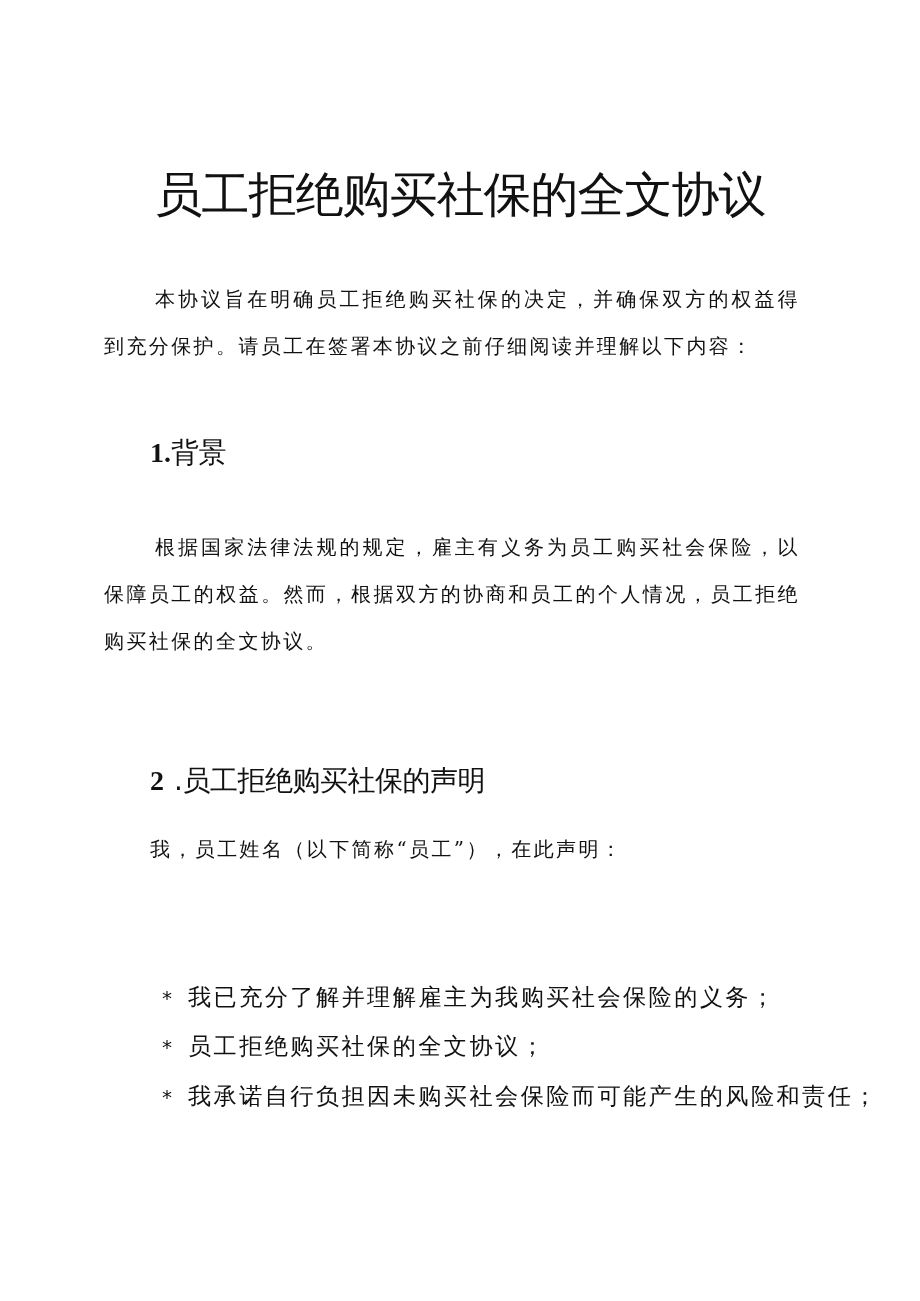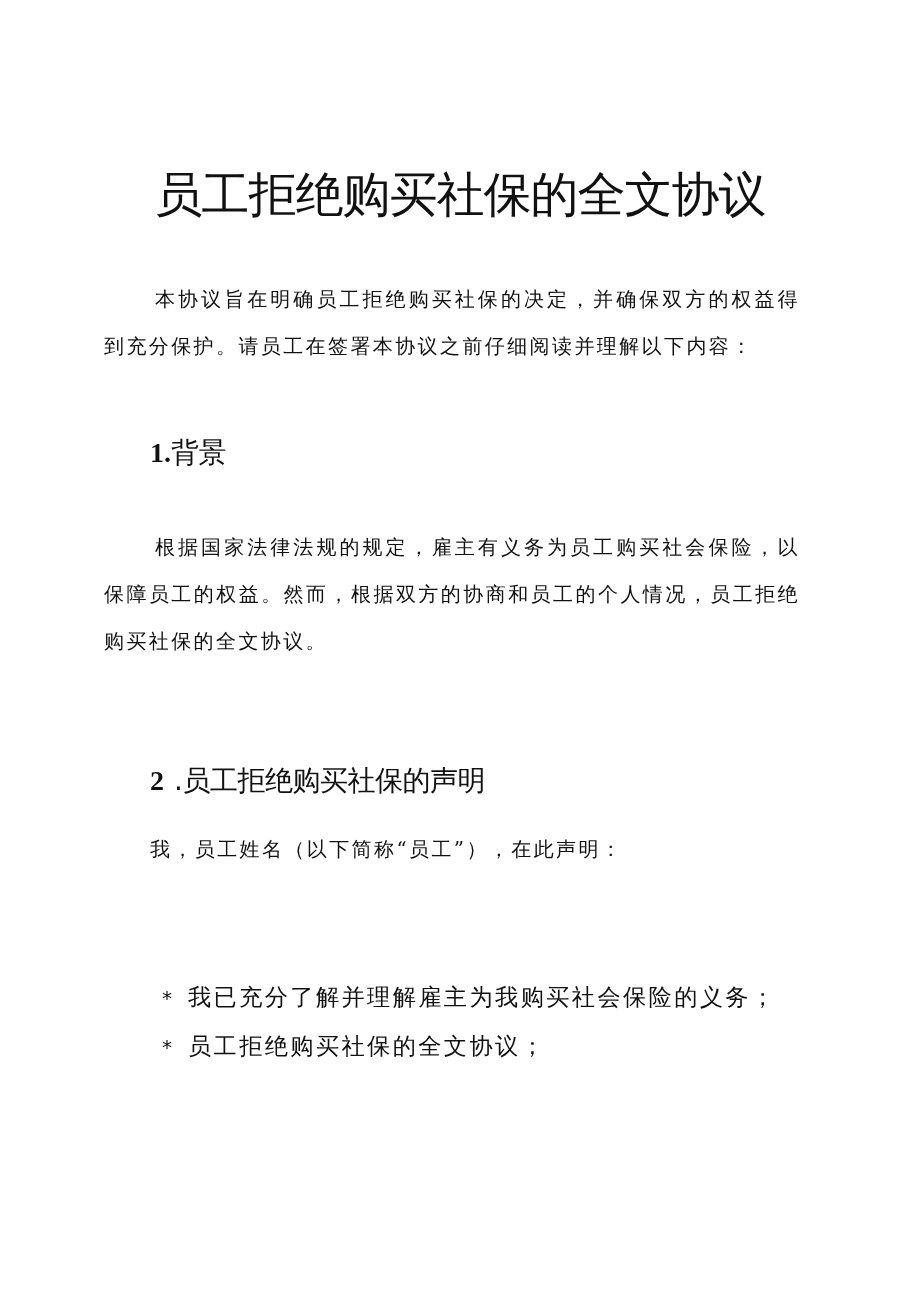--- a/index.html
+++ b/index.html
@@ -104,15 +104,16 @@
 
   <h2 class="heading heading2" style="top:761px;">
     <span class="num">2</span><span>.员工拒绝购买社保的声明</span>
   </h2>
 
   <p class="para" style="top:826px; left:150px; width:660px;">我，员工姓名（以下简称“员工”），在此声明：</p>
 
   <ul class="bullets">
     <li><span class="star">*</span><span>我已充分了解并理解雇主为我购买社会保险的义务；</span></li>
     <li><span class="star">*</span><span>员工拒绝购买社保的全文协议；</span></li>
+    <li><span class="star">*</span><span>我承诺自行负担因未购买社会保险而可能产生的风险和责任；</span></li>
   </ul>
 
 </div>
 
 </body></html>

